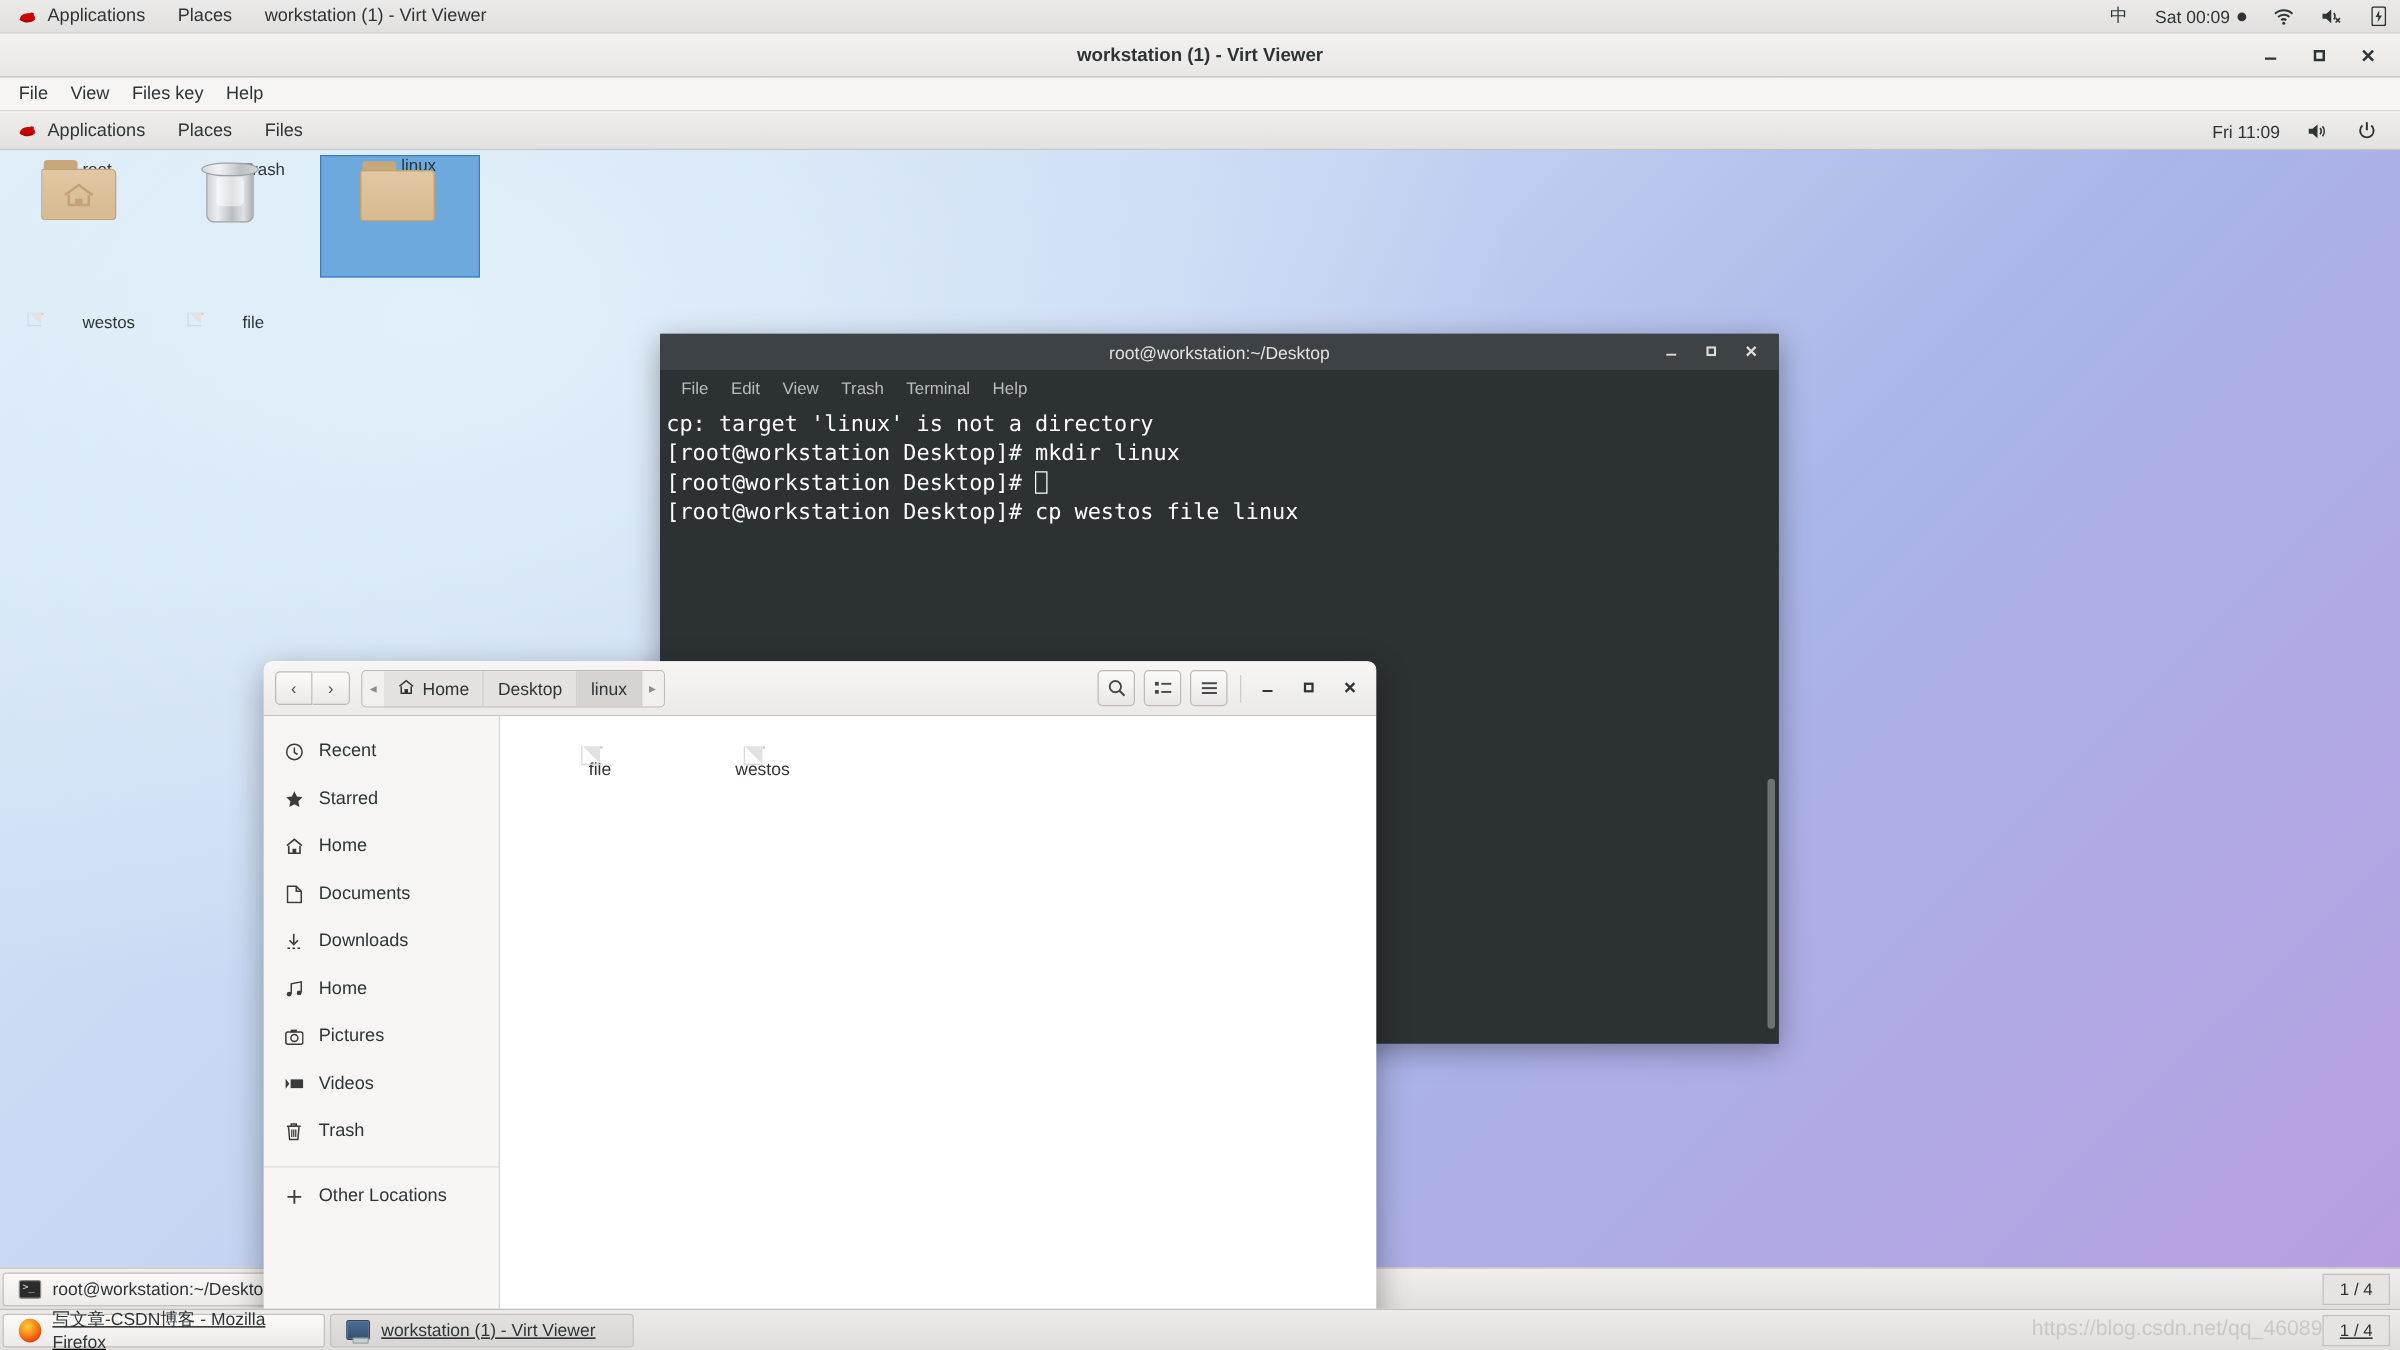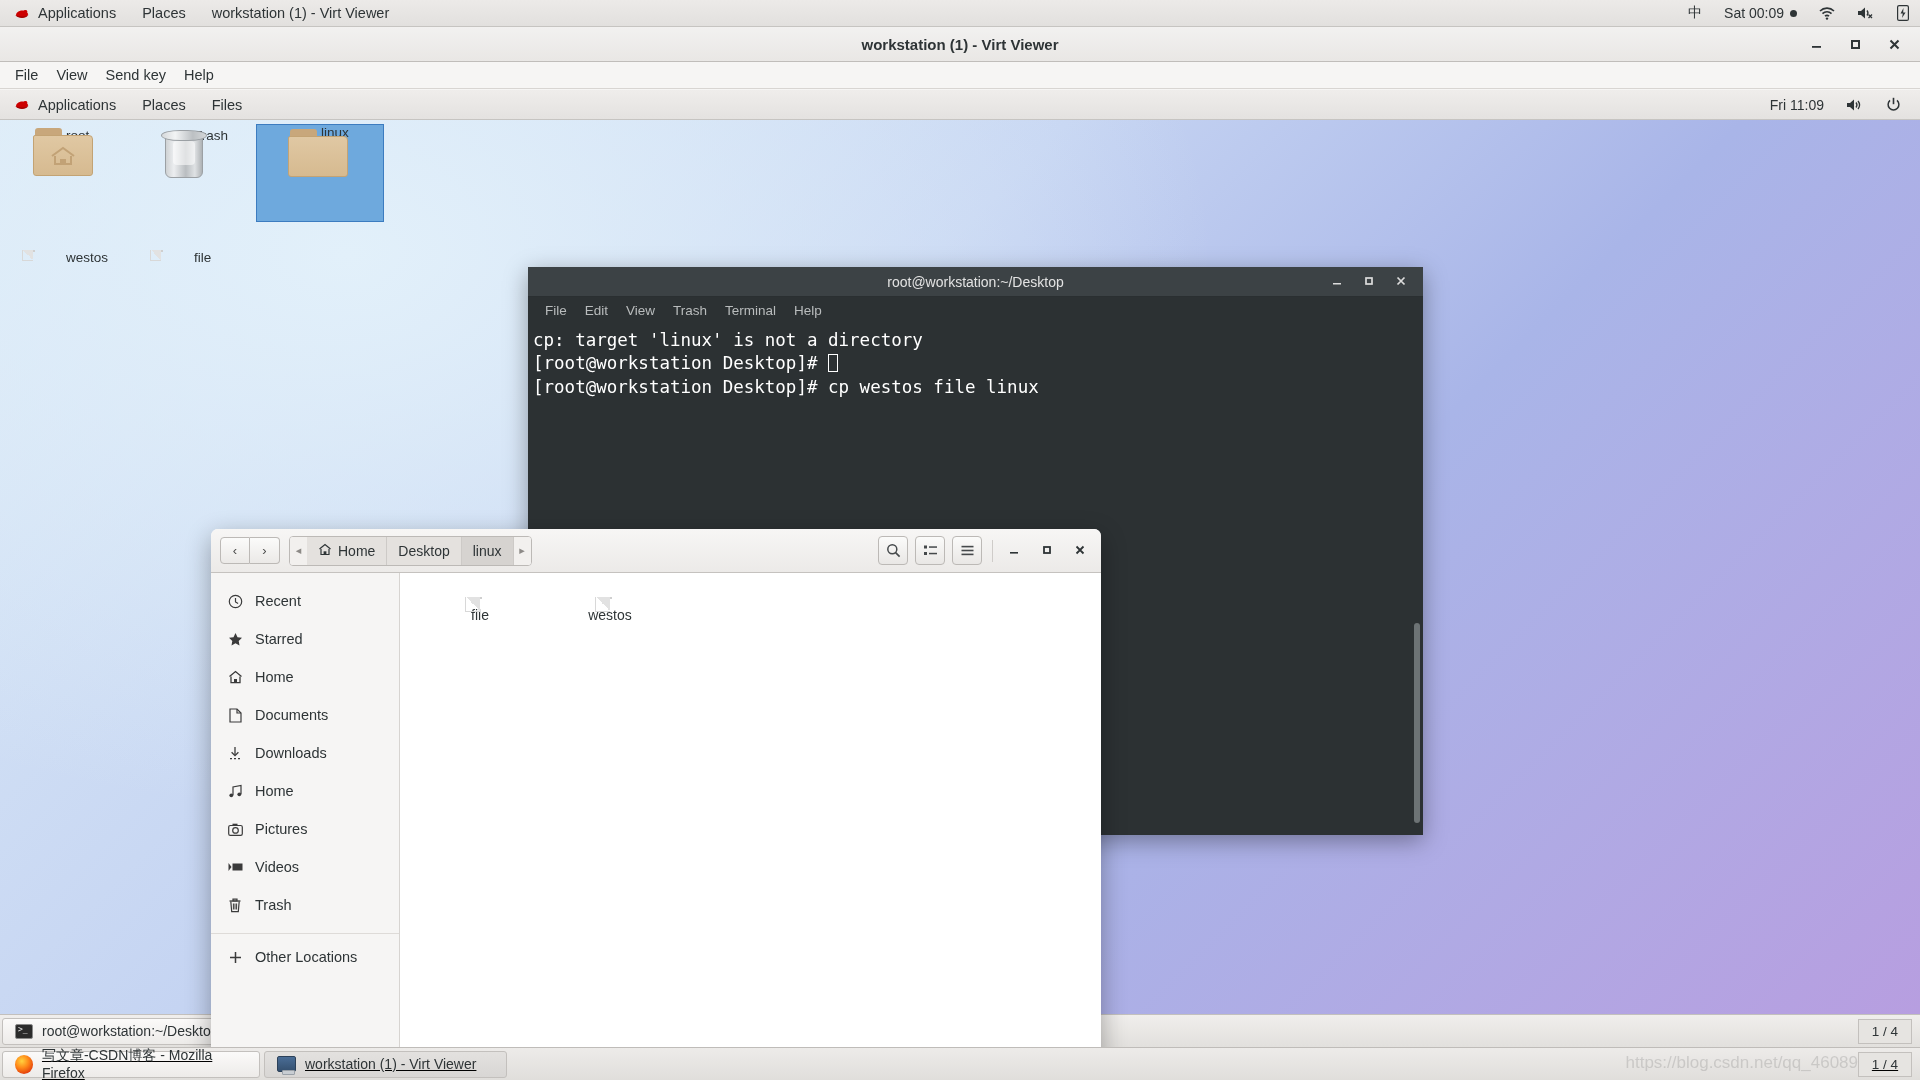--- a/index.html
+++ b/index.html
@@ -384,21 +384,21 @@
   </div>
 
   <div id="virt-menubar">
     <div class="vm-menu">
         <span>File</span>
       </div>
     <div class="vm-menu">
         <span>View</span>
       </div>
     <div class="vm-menu">
-        <span>Send key</span>
+        <span>Files key</span>
       </div>
     <div class="vm-menu">
         <span>Help</span>
       </div>
   </div>
 
   <div id="guest">
 
     <div id="guest-top-panel">
       <div class="hp-item">
@@ -551,20 +551,21 @@
           <span>File</span>
           <span>Edit</span>
           <span>View</span>
           <span>Trash</span>
           <span>Terminal</span>
           <span>Help</span>
         </div>
         <div id="term-body">
           <div id="term-watermark">京</div>
           <div class="line">cp: target 'linux' is not a directory</div>
+          <div class="line">[root@workstation Desktop]# mkdir linux</div>
           <div class="line"><span>[root@workstation Desktop]# </span><span class="cursor-block"></span></div>
           <div class="line">[root@workstation Desktop]# cp westos file linux</div>
         </div>
         <div id="term-scrollbar">
           <div class="thumb"></div>
         </div>
       </div>
 
       <div id="files-window">
         <div id="files-header">

